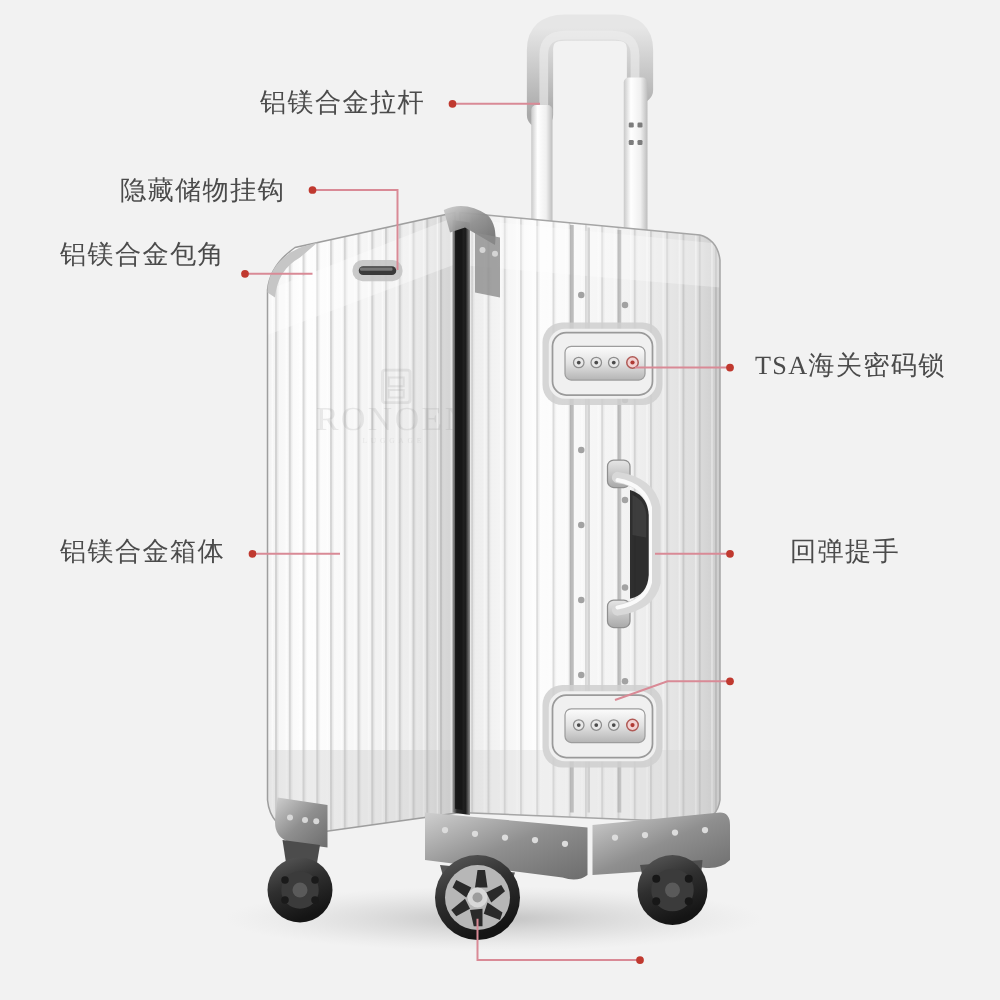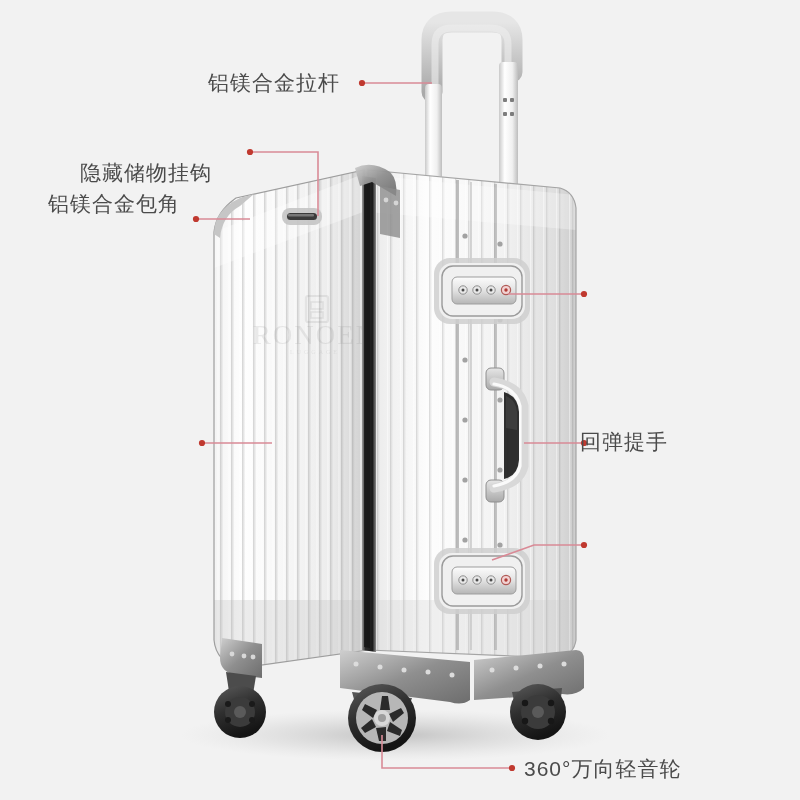--- a/index.html
+++ b/index.html
@@ -11,20 +11,21 @@
     position:relative;
   }
   #stage{position:absolute;inset:0;width:800px;height:800px;}
   .lbl{
     position:absolute;
     color:#4b4b4b;
     font-size:21px;
     letter-spacing:1px;
     white-space:nowrap;
     line-height:1;
+    font-family:Liberation Serif, serif;
   }
   svg.overlay{position:absolute;left:0;top:0;width:800px;height:800px;pointer-events:none;}
 </style>
 </head>
 <body>
 
 <div id="stage">
 
   <svg class="overlay" viewBox="0 0 800 800">
     <defs>
@@ -316,18 +317,19 @@
         <circle cx="196" cy="219" r="3.1" fill="#c0392f"></circle>
         <circle cx="584" cy="294" r="3.1" fill="#c0392f"></circle>
         <circle cx="202" cy="443" r="3.1" fill="#c0392f"></circle>
         <circle cx="584" cy="443" r="3.1" fill="#c0392f"></circle>
         <circle cx="584" cy="545" r="3.1" fill="#c0392f"></circle>
         <circle cx="512" cy="768" r="3.1" fill="#c0392f"></circle>
       </g>
   </svg>
 
   <div class="lbl" style="left:208px;top:72px;">铝镁合金拉杆</div>
-  <div class="lbl" style="left:80px;top:142px;margin-top:20px;">隐藏储物挂钩</div>
+  <div class="lbl" style="left:96px;top:142px;">隐藏储物挂钩</div>
   <div class="lbl" style="left:48px;top:193px;">铝镁合金包角</div>
-  <div class="lbl" style="left:580px;top:431px;">回弹提手</div>
-  <div class="lbl" style="left:524px;top:758px;">360°万向轻音轮</div>
+  <div class="lbl" style="left:604px;top:282px;">TSA海关密码锁</div>
+  <div class="lbl" style="left:48px;top:431px;">铝镁合金箱体</div>
+  <div class="lbl" style="left:632px;top:431px;">回弹提手</div>
 
 </div>
 
 </body></html>

